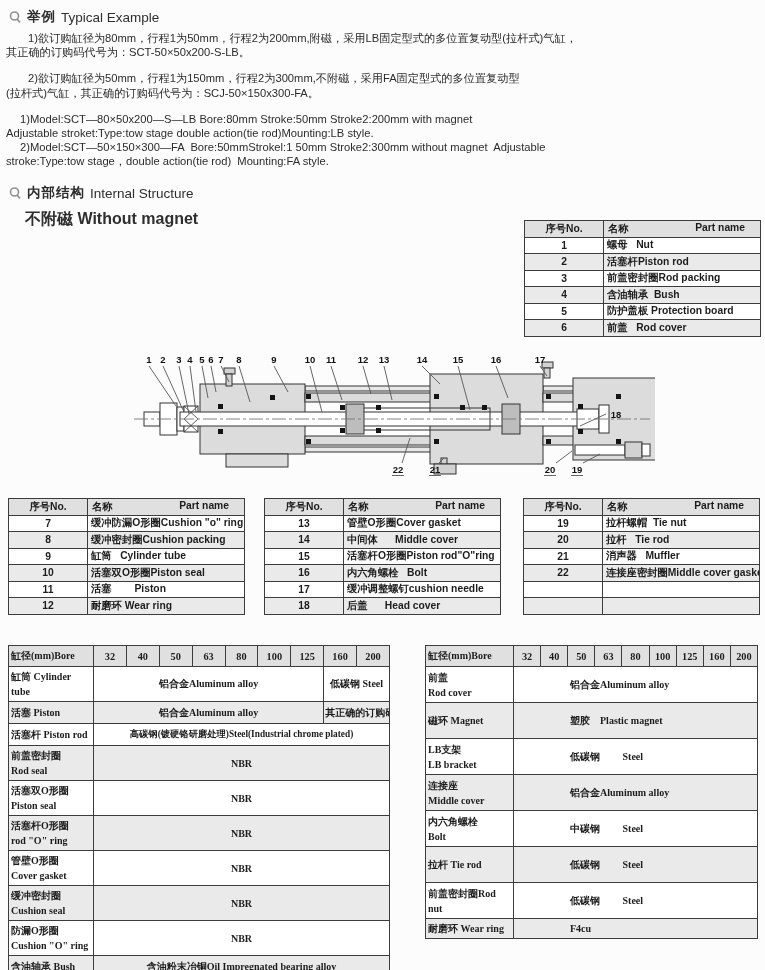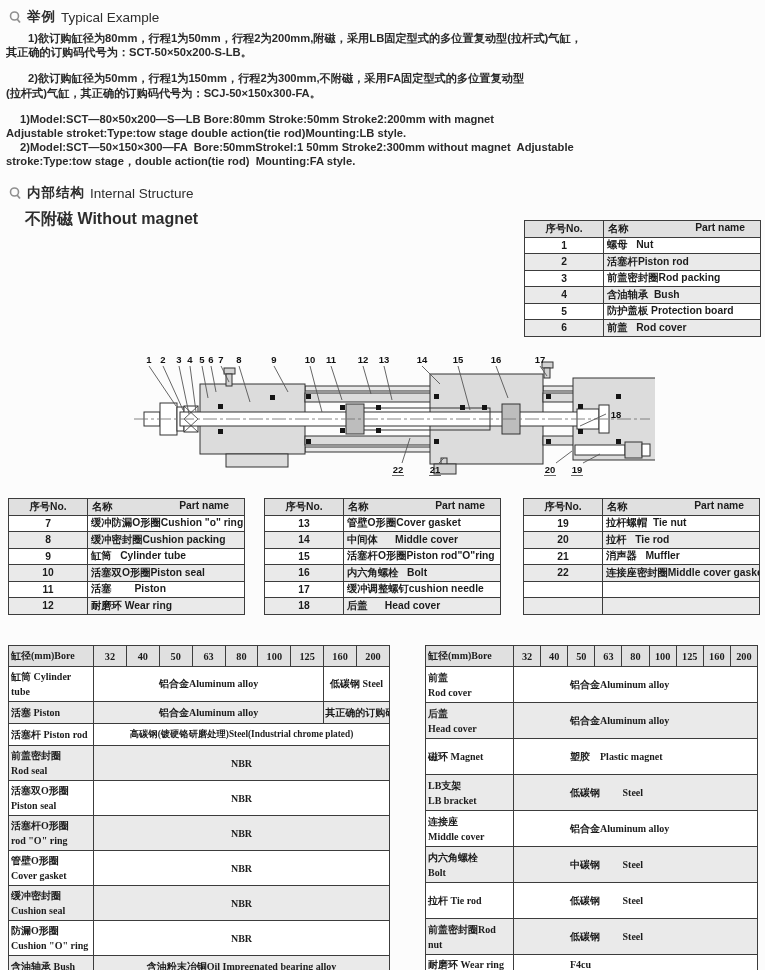--- a/index.html
+++ b/index.html
@@ -6,21 +6,21 @@
   .page{position:relative;width:765px;height:970px;background:#fcfcfc;
         font-family:"Liberation Sans","DejaVu Sans",sans-serif;color:#1c1c1c;overflow:hidden;}
   .abs{position:absolute;}
   
   .sec-h{display:flex;align-items:center;gap:5px;font-size:13.5px;color:#2e2e2e;}
   .sec-h .zh{font-weight:700;letter-spacing:1px;}
   .sec-h .en{font-weight:400;}
   .mag{display:inline-flex;width:13px;height:13px;}
   .subtle{font-size:16px;font-weight:700;color:#2e2e2e;}
   
-  .para{width:752px;font-size:11.2px;font-weight:700;line-height:14.2px;color:#2b2b2b;}
+  .para{width:752px;font-size:11.2px;font-weight:400;line-height:14.2px;color:#2b2b2b;}
   .para div{white-space:pre;}
   .ind{text-indent:22px;}
   .ind-s{text-indent:14px;}
   .mt{margin-top:12px;}
   
   table{border-collapse:collapse;table-layout:fixed;}
   td,th{border:1px solid #3c3c3c;overflow:hidden;}
   thead th{background:#e0e0e0;}
   
   .ptable{width:237px;}
@@ -462,25 +462,20 @@
         <th class="bore">200</th>
       </tr>
     </thead>
     <tbody>
       <tr>
           <td class="lab">前盖
 Rod cover</td>
           <td class="val" colspan="9">铝合金Aluminum alloy</td>
         </tr>
       <tr>
-          <td class="lab">后盖
-Head cover</td>
-          <td class="val" colspan="9">铝合金Aluminum alloy</td>
-        </tr>
-      <tr>
           <td class="lab">磁环 Magnet</td>
           <td class="val" colspan="9">塑胶    Plastic magnet</td>
         </tr>
       <tr>
           <td class="lab">LB支架
 LB bracket</td>
           <td class="val" colspan="9">低碳钢         Steel</td>
         </tr>
       <tr>
           <td class="lab">连接座

